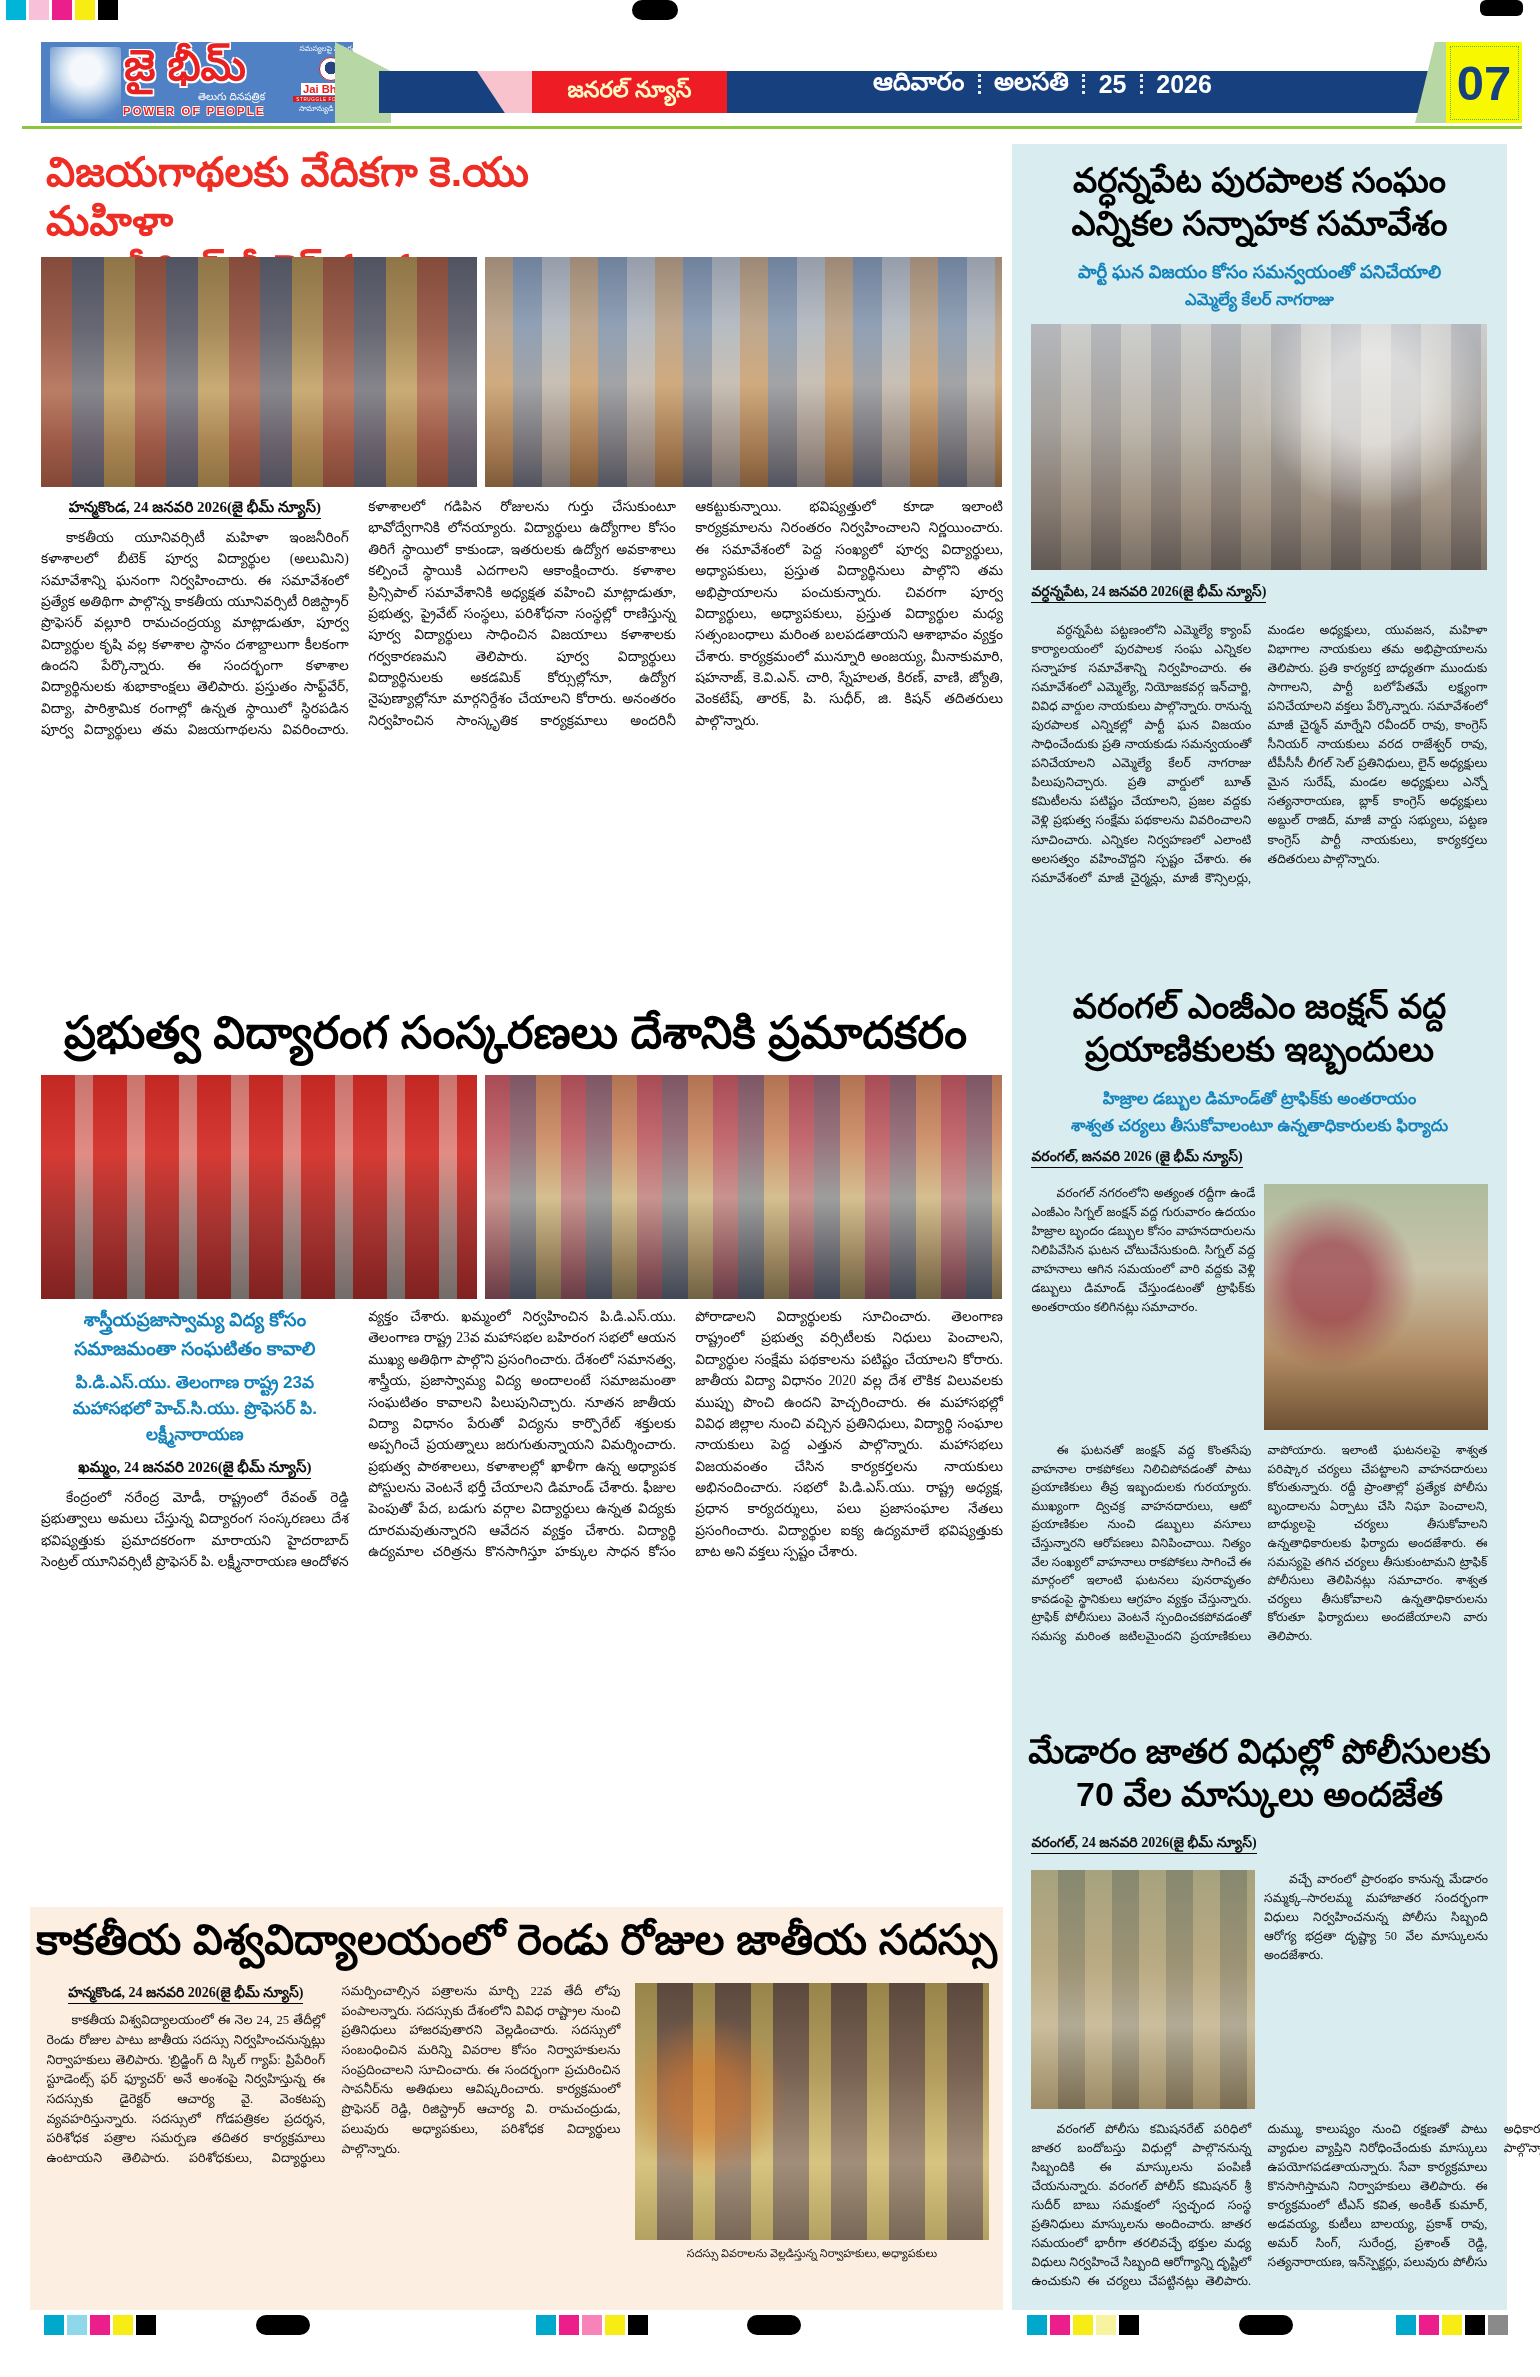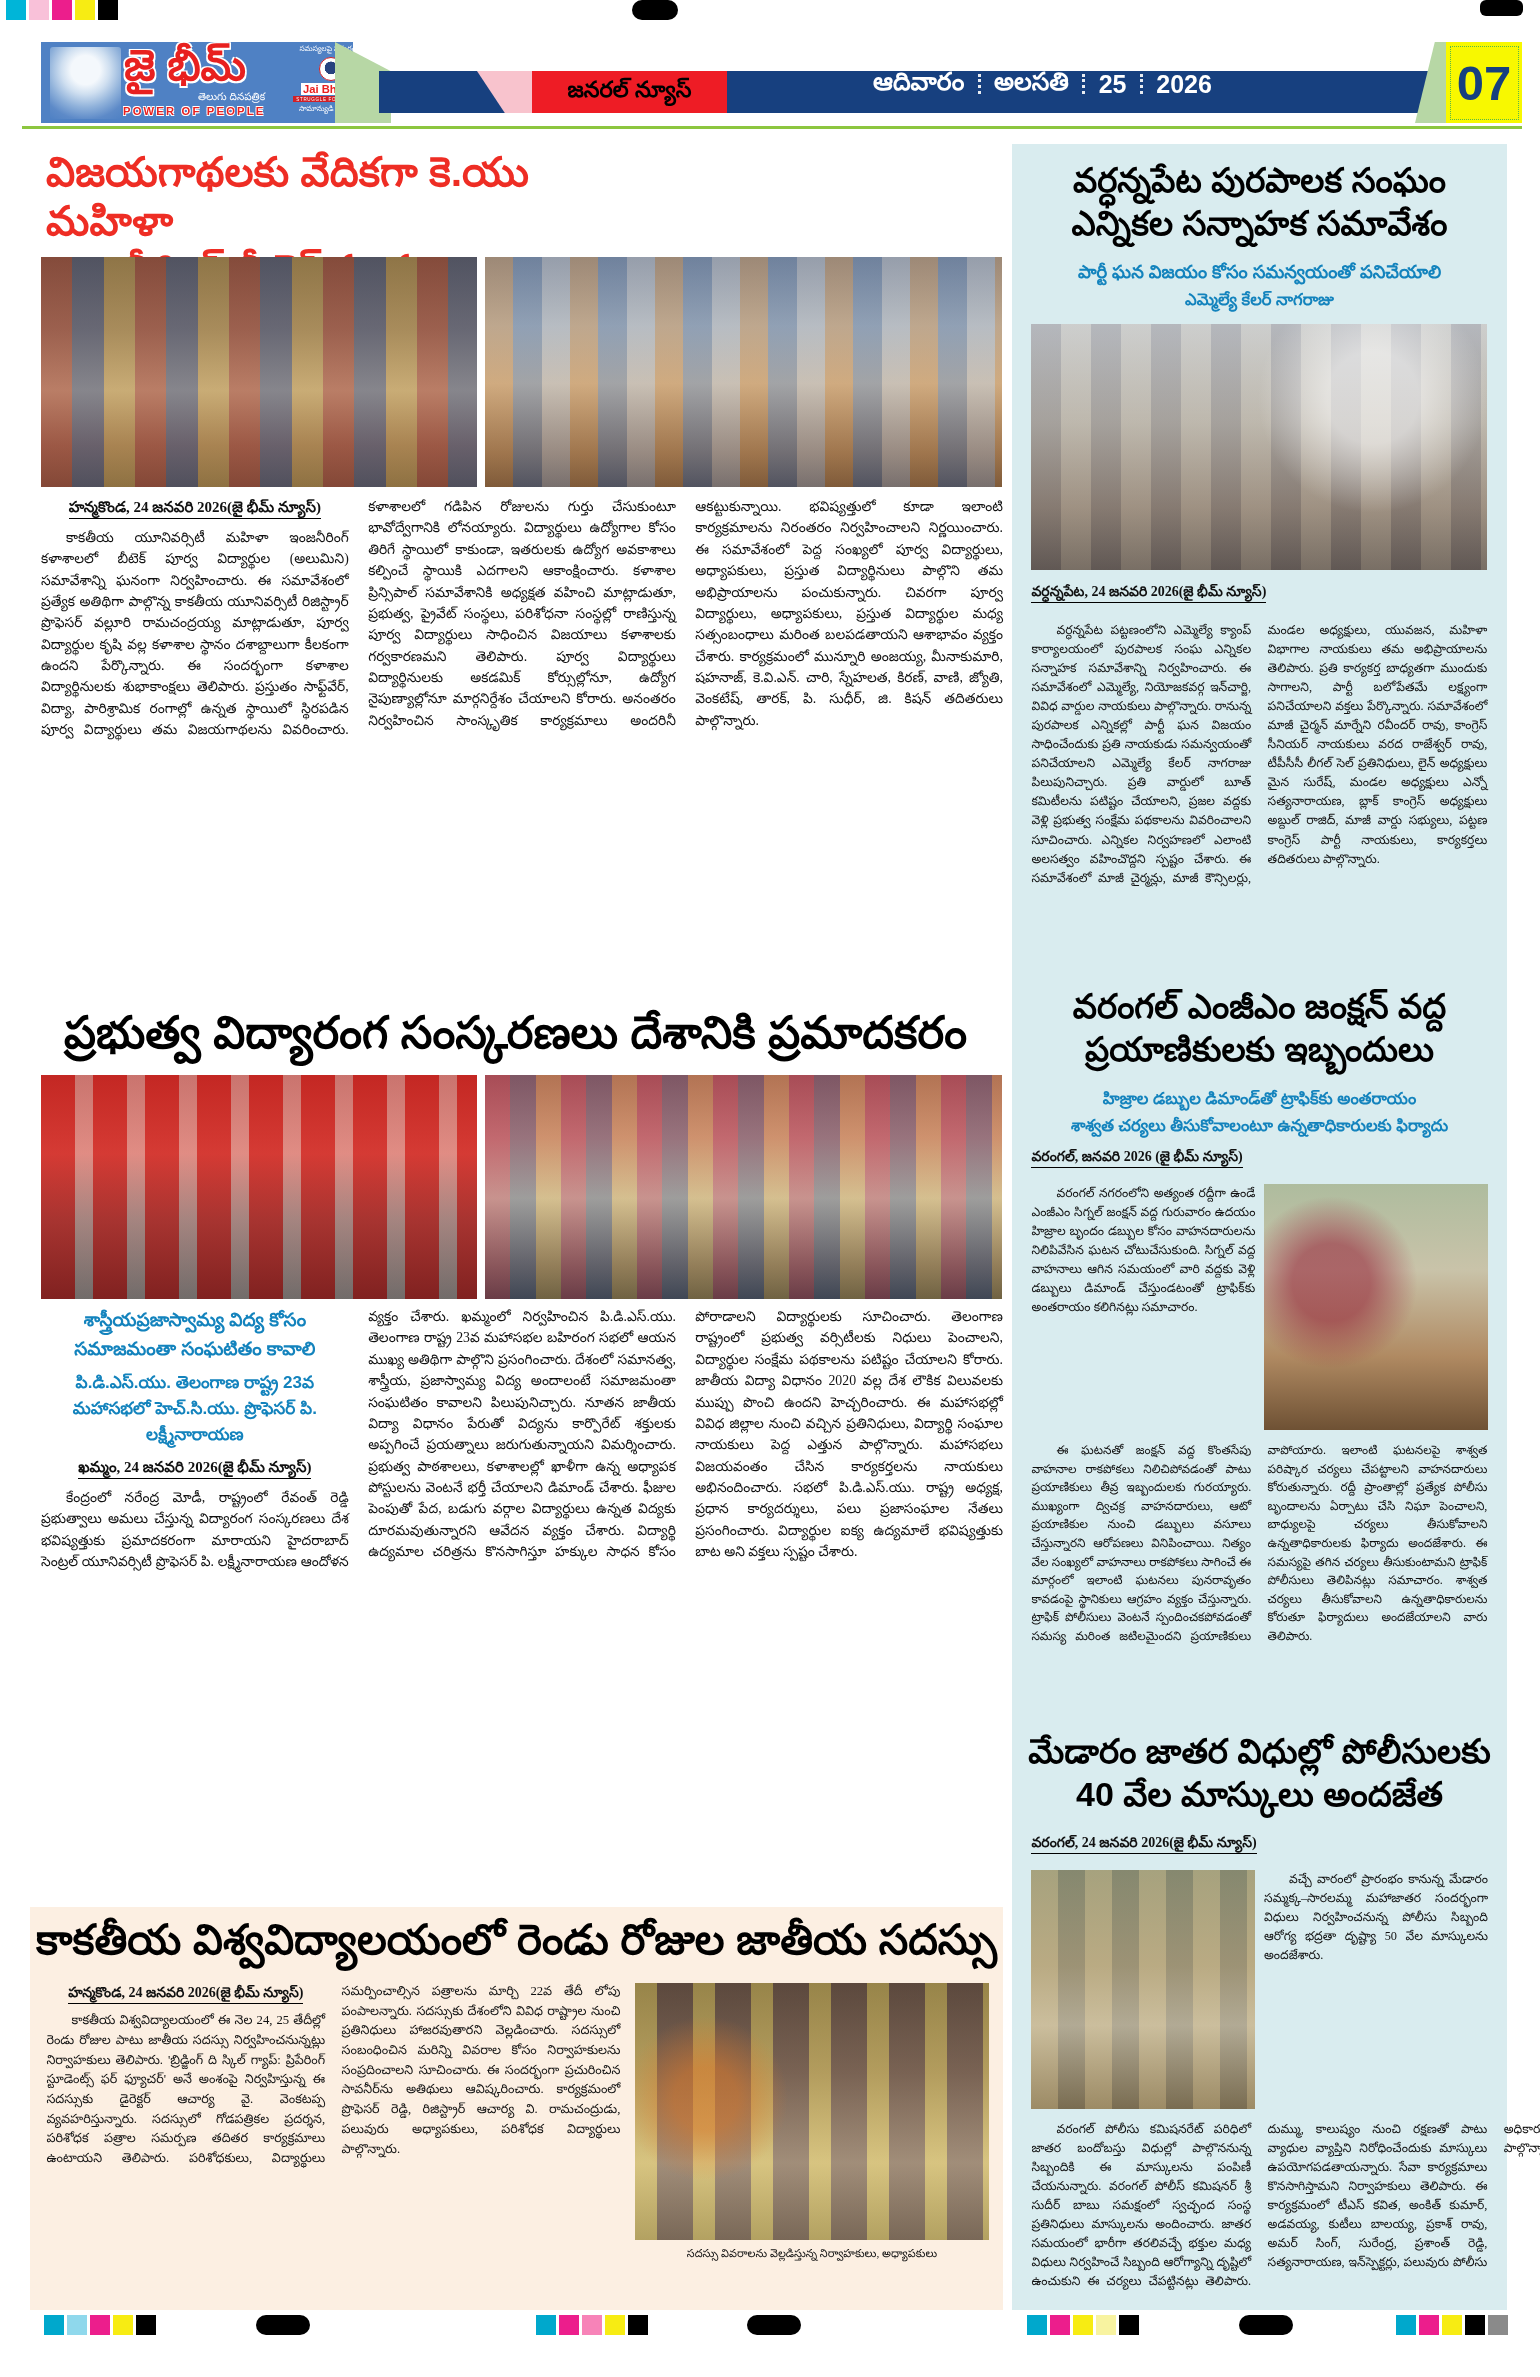--- a/index.html
+++ b/index.html
@@ -24,21 +24,21 @@
   .mast-right{display:flex;flex-direction:column;align-items:center;gap:1.5px;}
   .logo-circle{width:22.4px;height:22.4px;border-radius:50%;background:#fff;border:1.5px solid #d02027;
     background-image:radial-gradient(circle at 50% 45%, #27427e 0 38%, #fff 40%);}
   .logo-jb{color:#e8201f;font-family:"Liberation Sans",sans-serif;font-weight:bold;font-size:11.2px;
            background:#fff;padding:0 2.2px;line-height:12px;}
   .logo-strip{background:#d02027;color:#fff;font-family:"Liberation Sans",sans-serif;font-size:4.5px;
               padding:0.7px 3px;letter-spacing:0.7px;}
   .green-wedge{background:#b7d7a5;}
   .navbar{background:#17407f;}
   .pink-wedge{background:#f8c3cd;clip-path:polygon(28% 0,100% 0,100% 100%,62% 100%);}
-  .section-box{background:#ee1c25;color:#000000;display:flex;align-items:center;justify-content:center;
+  .section-box{background:#ee1c25;color:#fef9c3;display:flex;align-items:center;justify-content:center;
     font-family:"Liberation Sans",sans-serif;font-weight:bold;font-size:22.4px;}
   .datebar{display:flex;align-items:center;gap:13.4px;color:#fff;
     font-family:"Liberation Sans",sans-serif;font-weight:bold;font-size:25px;}
   .datebar .sep{width:0;height:19.4px;border-left:3px dotted rgba(255,255,255,.9);}
   .pagenum{background:#f8f800;display:flex;align-items:center;justify-content:center;}
   .pagenum .inner{border:1.5px dotted #57b847;width:calc(100% - 9px);height:calc(100% - 9px);
     display:flex;align-items:center;justify-content:center;color:#17407f;
     font-family:"Liberation Sans",sans-serif;font-weight:bold;font-size:49px;}
   .green-line{background:#8cc63f;}
 
@@ -193,21 +193,21 @@
     <div class="abs body-text" style="left:19.4px;top:1040px;width:224px;height:246px;font-size:12.3px;">
       <p>వరంగల్ నగరంలోని అత్యంత రద్దీగా ఉండే ఎంజీఎం సిగ్నల్ జంక్షన్ వద్ద గురువారం ఉదయం హిజ్రాల బృందం డబ్బుల కోసం వాహనదారులను నిలిపివేసిన ఘటన చోటుచేసుకుంది. సిగ్నల్ వద్ద వాహనాలు ఆగిన సమయంలో వారి వద్దకు వెళ్లి డబ్బులు డిమాండ్ చేస్తుండటంతో ట్రాఫిక్‌కు అంతరాయం కలిగినట్లు సమాచారం.</p>
     </div>
     <div class="abs photo ph-mgm" style="left:252px;top:1040px;width:224px;height:246px;"></div>
     <div class="abs body-text cols2" style="left:19.4px;top:1297px;width:456px;height:253px;font-size:12px;">
       <p>ఈ ఘటనతో జంక్షన్ వద్ద కొంతసేపు వాహనాల రాకపోకలు నిలిచిపోవడంతో పాటు ప్రయాణికులు తీవ్ర ఇబ్బందులకు గురయ్యారు. ముఖ్యంగా ద్విచక్ర వాహనదారులు, ఆటో ప్రయాణికుల నుంచి డబ్బులు వసూలు చేస్తున్నారని ఆరోపణలు వినిపించాయి. నిత్యం వేల సంఖ్యలో వాహనాలు రాకపోకలు సాగించే ఈ మార్గంలో ఇలాంటి ఘటనలు పునరావృతం కావడంపై స్థానికులు ఆగ్రహం వ్యక్తం చేస్తున్నారు. ట్రాఫిక్ పోలీసులు వెంటనే స్పందించకపోవడంతో సమస్య మరింత జటిలమైందని ప్రయాణికులు వాపోయారు. ఇలాంటి ఘటనలపై శాశ్వత పరిష్కార చర్యలు చేపట్టాలని వాహనదారులు కోరుతున్నారు. రద్దీ ప్రాంతాల్లో ప్రత్యేక పోలీసు బృందాలను ఏర్పాటు చేసి నిఘా పెంచాలని, బాధ్యులపై చర్యలు తీసుకోవాలని ఉన్నతాధికారులకు ఫిర్యాదు అందజేశారు. ఈ సమస్యపై తగిన చర్యలు తీసుకుంటామని ట్రాఫిక్ పోలీసులు తెలిపినట్లు సమాచారం. శాశ్వత చర్యలు తీసుకోవాలని ఉన్నతాధికారులను కోరుతూ ఫిర్యాదులు అందజేయాలని వారు తెలిపారు.</p>
     </div>
 
     <div class="abs hl-black" style="left:0;top:1586px;width:100%;font-size:34px;text-align:center;line-height:1.25;">
       <div>మేడారం జాతర విధుల్లో పోలీసులకు</div>
-      <div>40 వేల మాస్కులు అందజేత</div>
+      <div>70 వేల మాస్కులు అందజేత</div>
     </div>
     <div class="abs dateline left" style="left:19.4px;top:1691px;width:456px;font-size:14px;"><span>వరంగల్, 24 జనవరి 2026(జై భీమ్ న్యూస్)</span></div>
     <div class="abs photo ph-medaram" style="left:19.4px;top:1726px;width:224px;height:239px;"></div>
     <div class="abs body-text" style="left:252px;top:1726px;width:224px;height:239px;font-size:12.3px;">
       <p>వచ్చే వారంలో ప్రారంభం కానున్న మేడారం సమ్మక్క–సారలమ్మ మహాజాతర సందర్భంగా విధులు నిర్వహించనున్న పోలీసు సిబ్బంది ఆరోగ్య భద్రతా దృష్ట్యా 50 వేల మాస్కులను అందజేశారు.</p>
     </div>
     <div class="abs body-text cols2" style="left:19.4px;top:1976px;width:456px;height:175px;font-size:12.3px;">
       <p>వరంగల్ పోలీసు కమిషనరేట్ పరిధిలో జాతర బందోబస్తు విధుల్లో పాల్గొననున్న సిబ్బందికి ఈ మాస్కులను పంపిణీ చేయనున్నారు. వరంగల్ పోలీస్ కమిషనర్ శ్రీ సుదీర్ బాబు సమక్షంలో స్వచ్ఛంద సంస్థ ప్రతినిధులు మాస్కులను అందించారు. జాతర సమయంలో భారీగా తరలివచ్చే భక్తుల మధ్య విధులు నిర్వహించే సిబ్బంది ఆరోగ్యాన్ని దృష్టిలో ఉంచుకుని ఈ చర్యలు చేపట్టినట్లు తెలిపారు. దుమ్ము, కాలుష్యం నుంచి రక్షణతో పాటు వ్యాధుల వ్యాప్తిని నిరోధించేందుకు మాస్కులు ఉపయోగపడతాయన్నారు. సేవా కార్యక్రమాలు కొనసాగిస్తామని నిర్వాహకులు తెలిపారు. ఈ కార్యక్రమంలో టీఎస్ కవిత, అంకిత్ కుమార్, అడవయ్య, కుటీలు బాలయ్య, ప్రకాశ్ రావు, అమర్ సింగ్, సురేంద్ర, ప్రశాంత్ రెడ్డి, సత్యనారాయణ, ఇన్‌స్పెక్టర్లు, పలువురు పోలీసు అధికారులు, రాజగోపాల్ తదితరులు పాల్గొన్నారు.</p>
     </div>
   </div>

